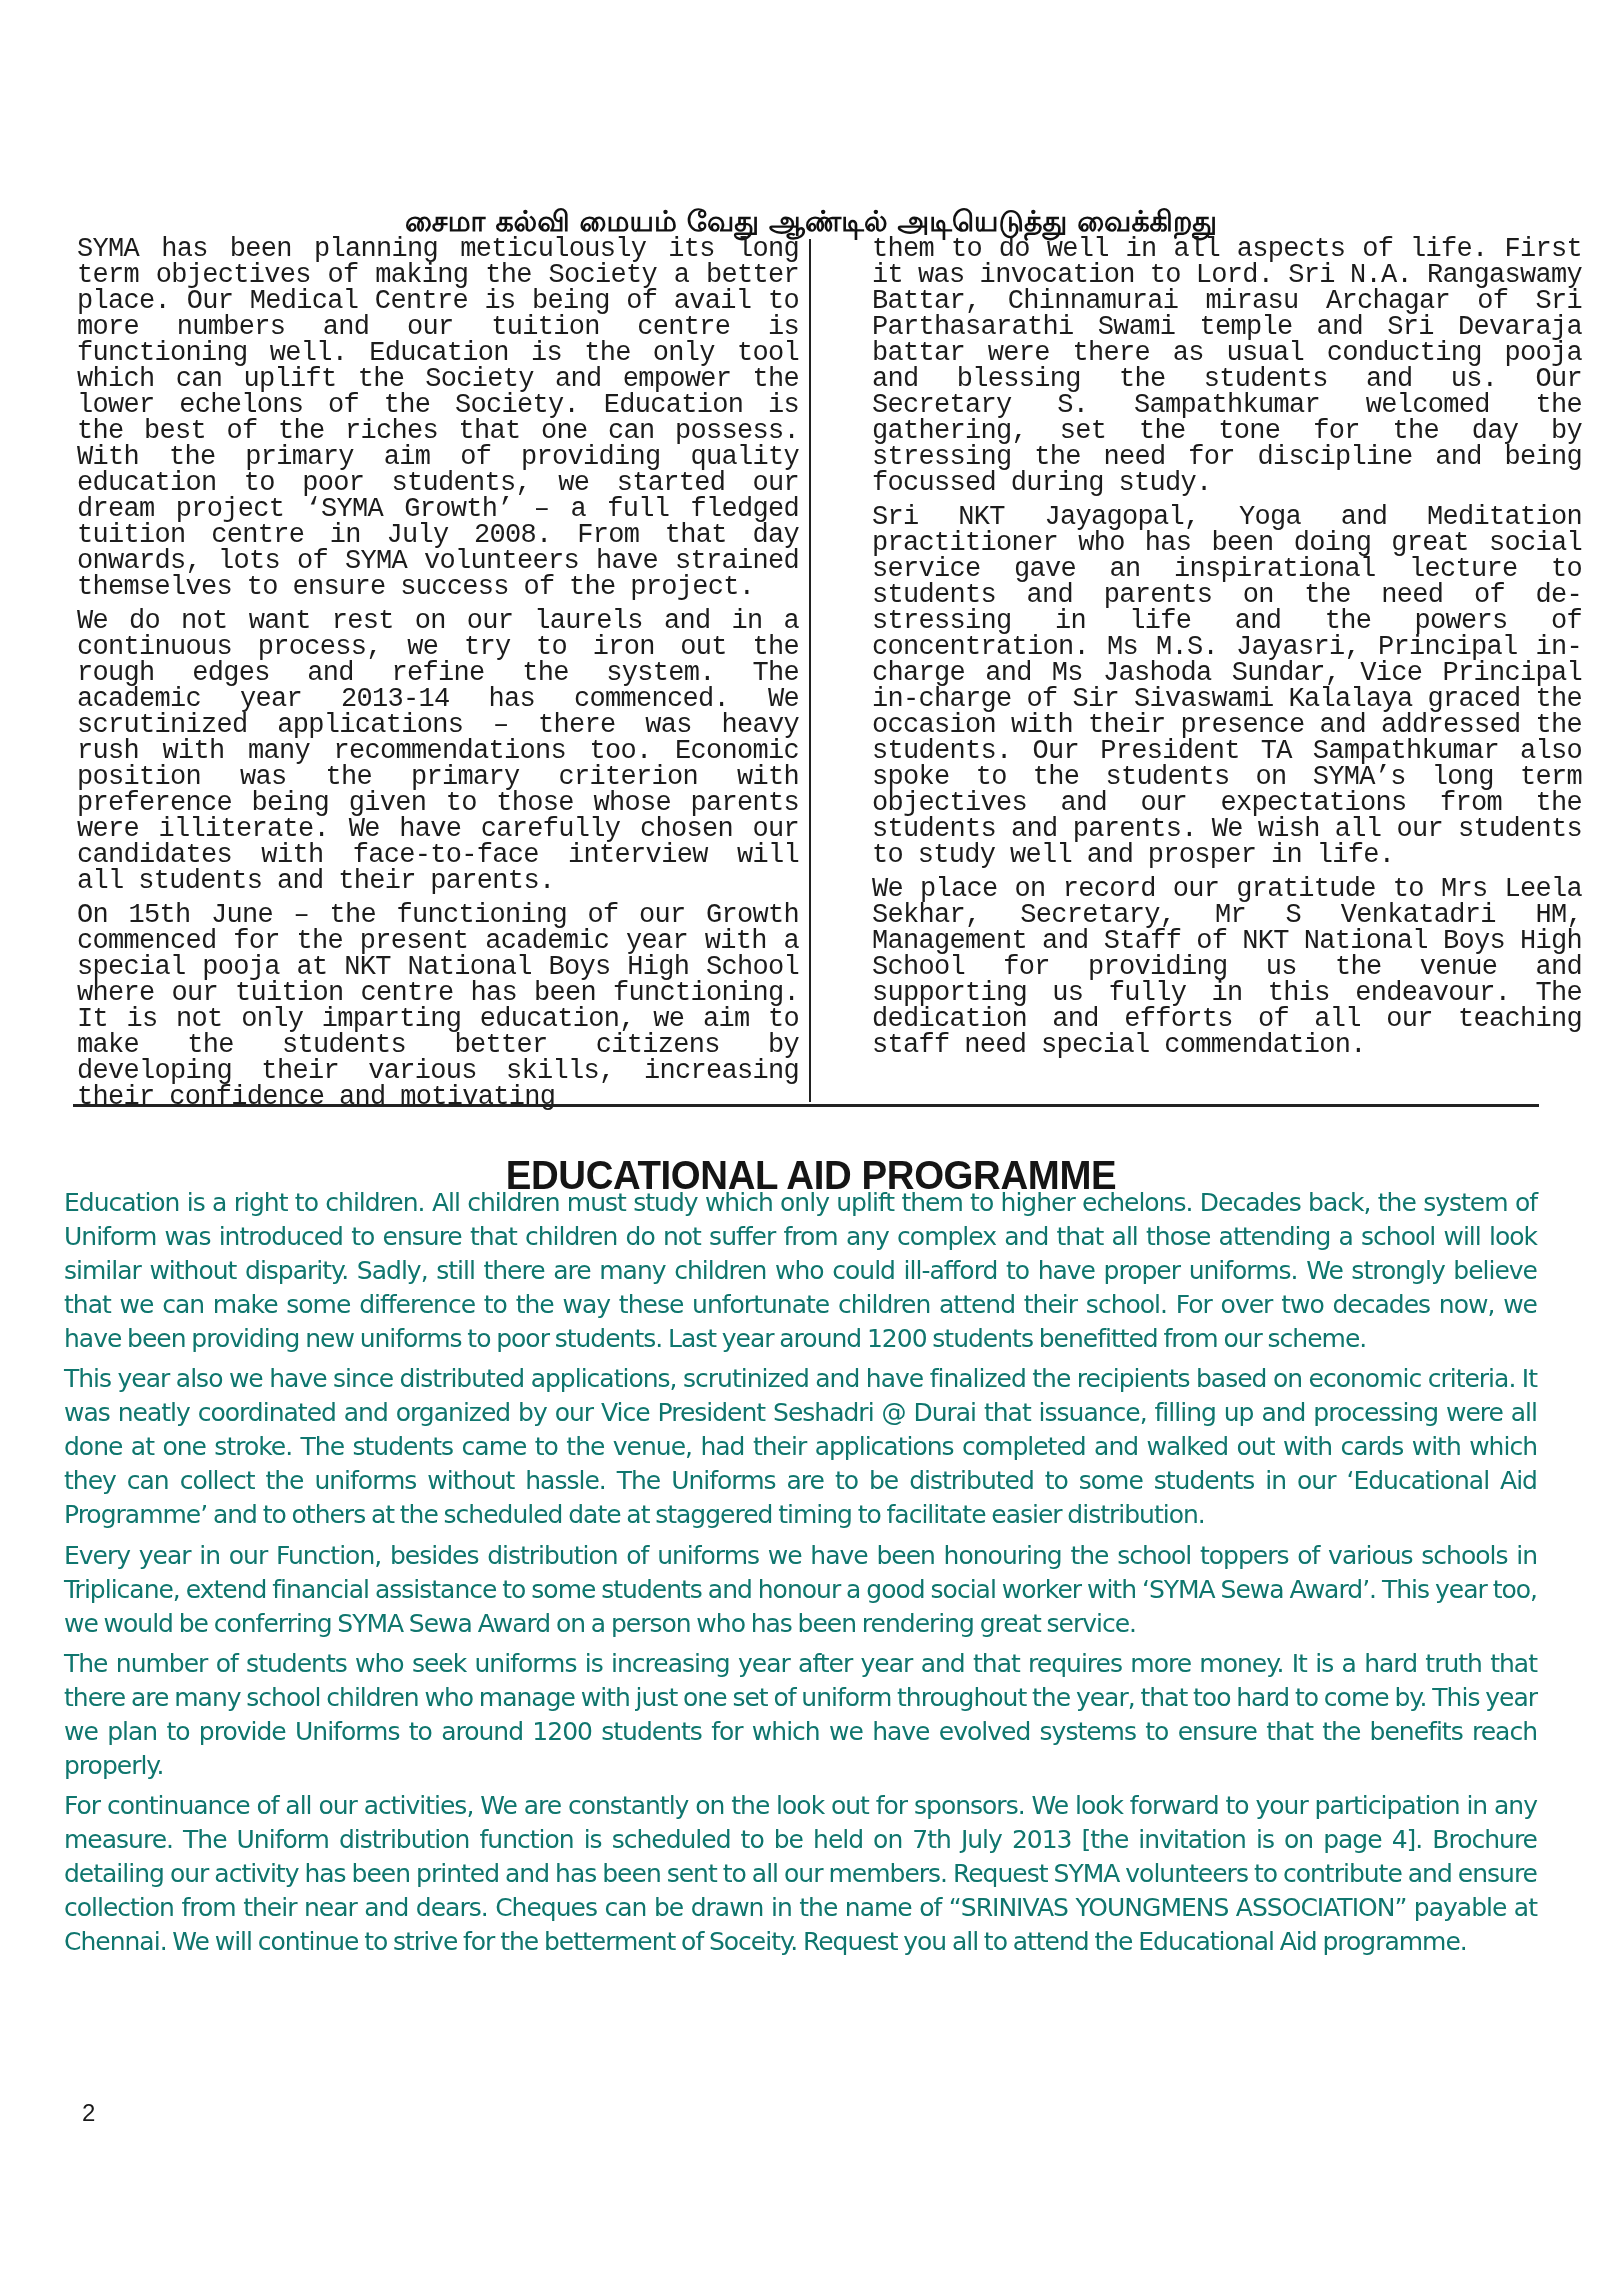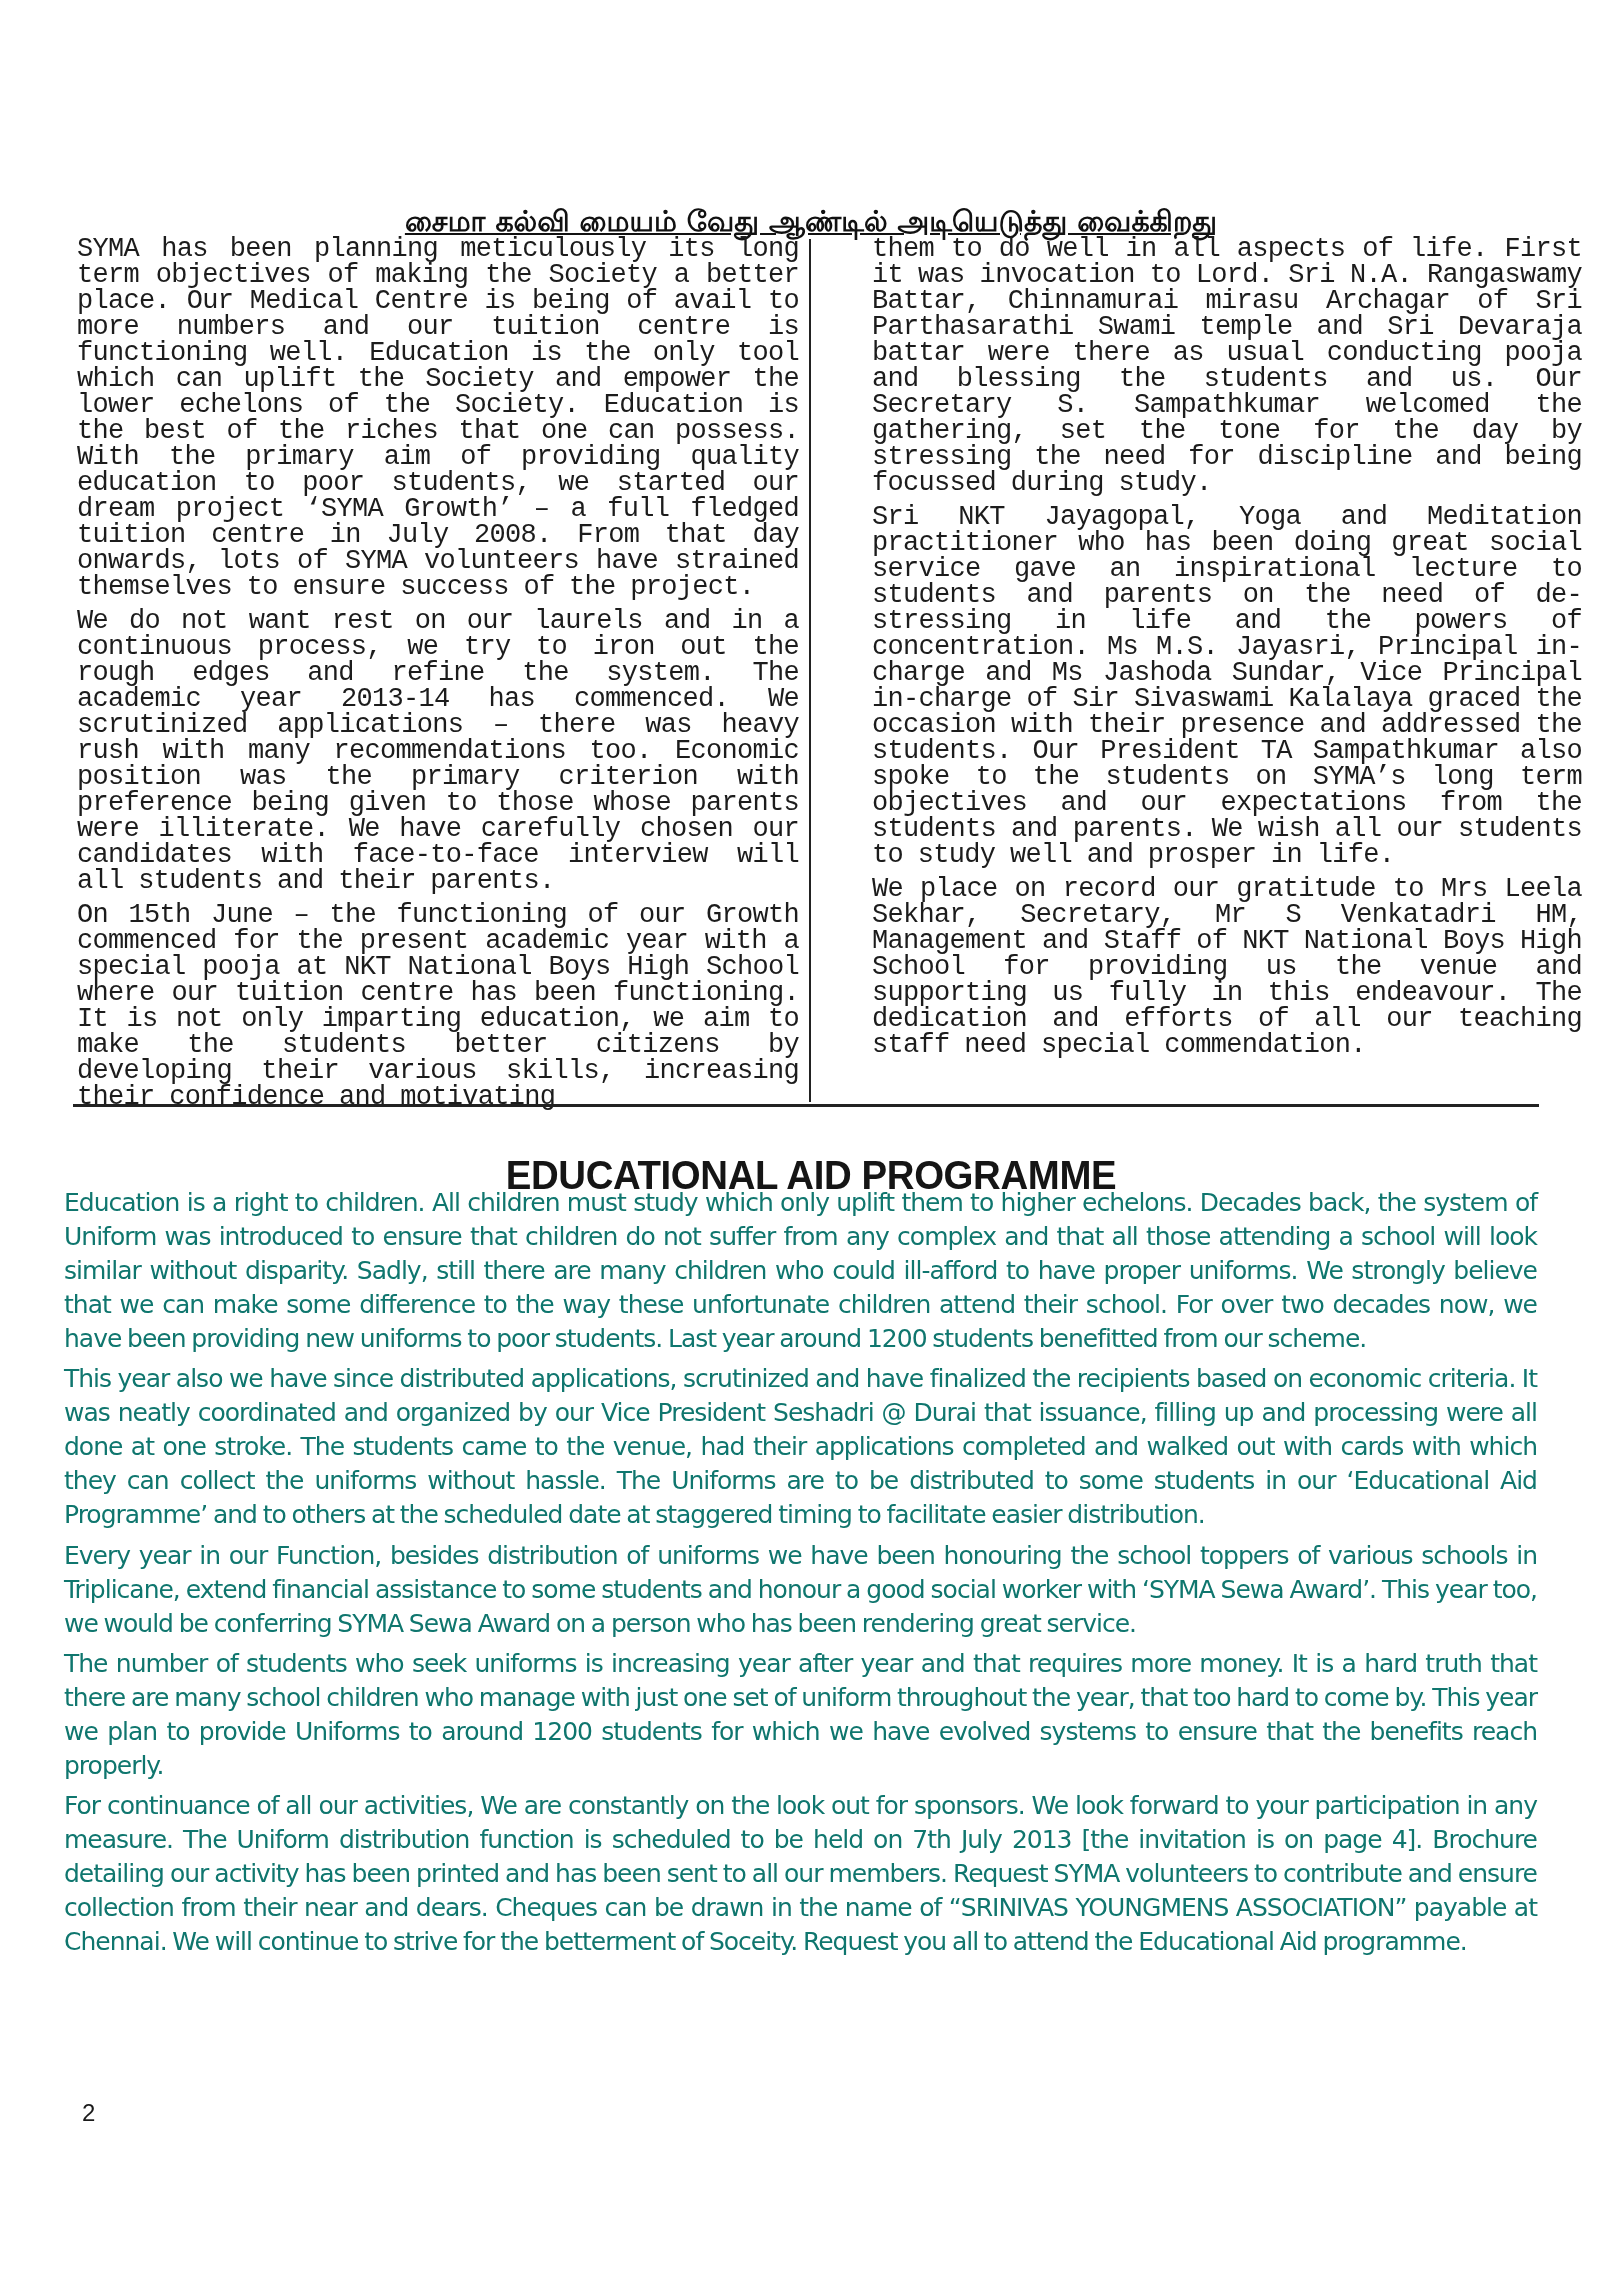--- a/index.html
+++ b/index.html
@@ -19,21 +19,20 @@
       position: absolute;
       left: 0;
       top: 181px;
       width: 1622px;
       text-align: center;
       font-family: "DejaVu Sans", sans-serif;
       font-weight: bold;
       font-size: 28.5px;
       line-height: 44px;
       color: #111111;
-      text-decoration: underline;
     }
     .col {
       position: absolute;
       top: 236px;
       font-family: Liberation Mono, monospace;
       font-size: 27px;
       line-height: 26px;
       text-align: justify;
       color: #1c1c1c;
       letter-spacing: -0.7px;

